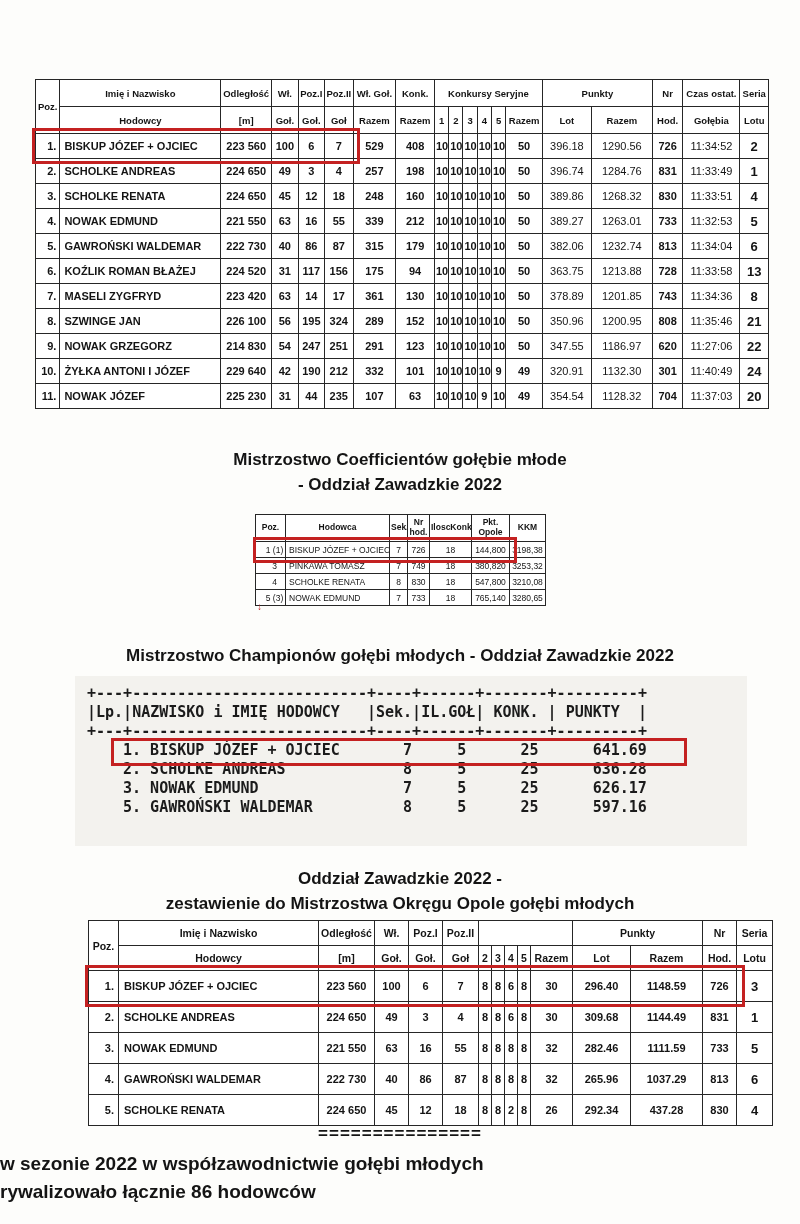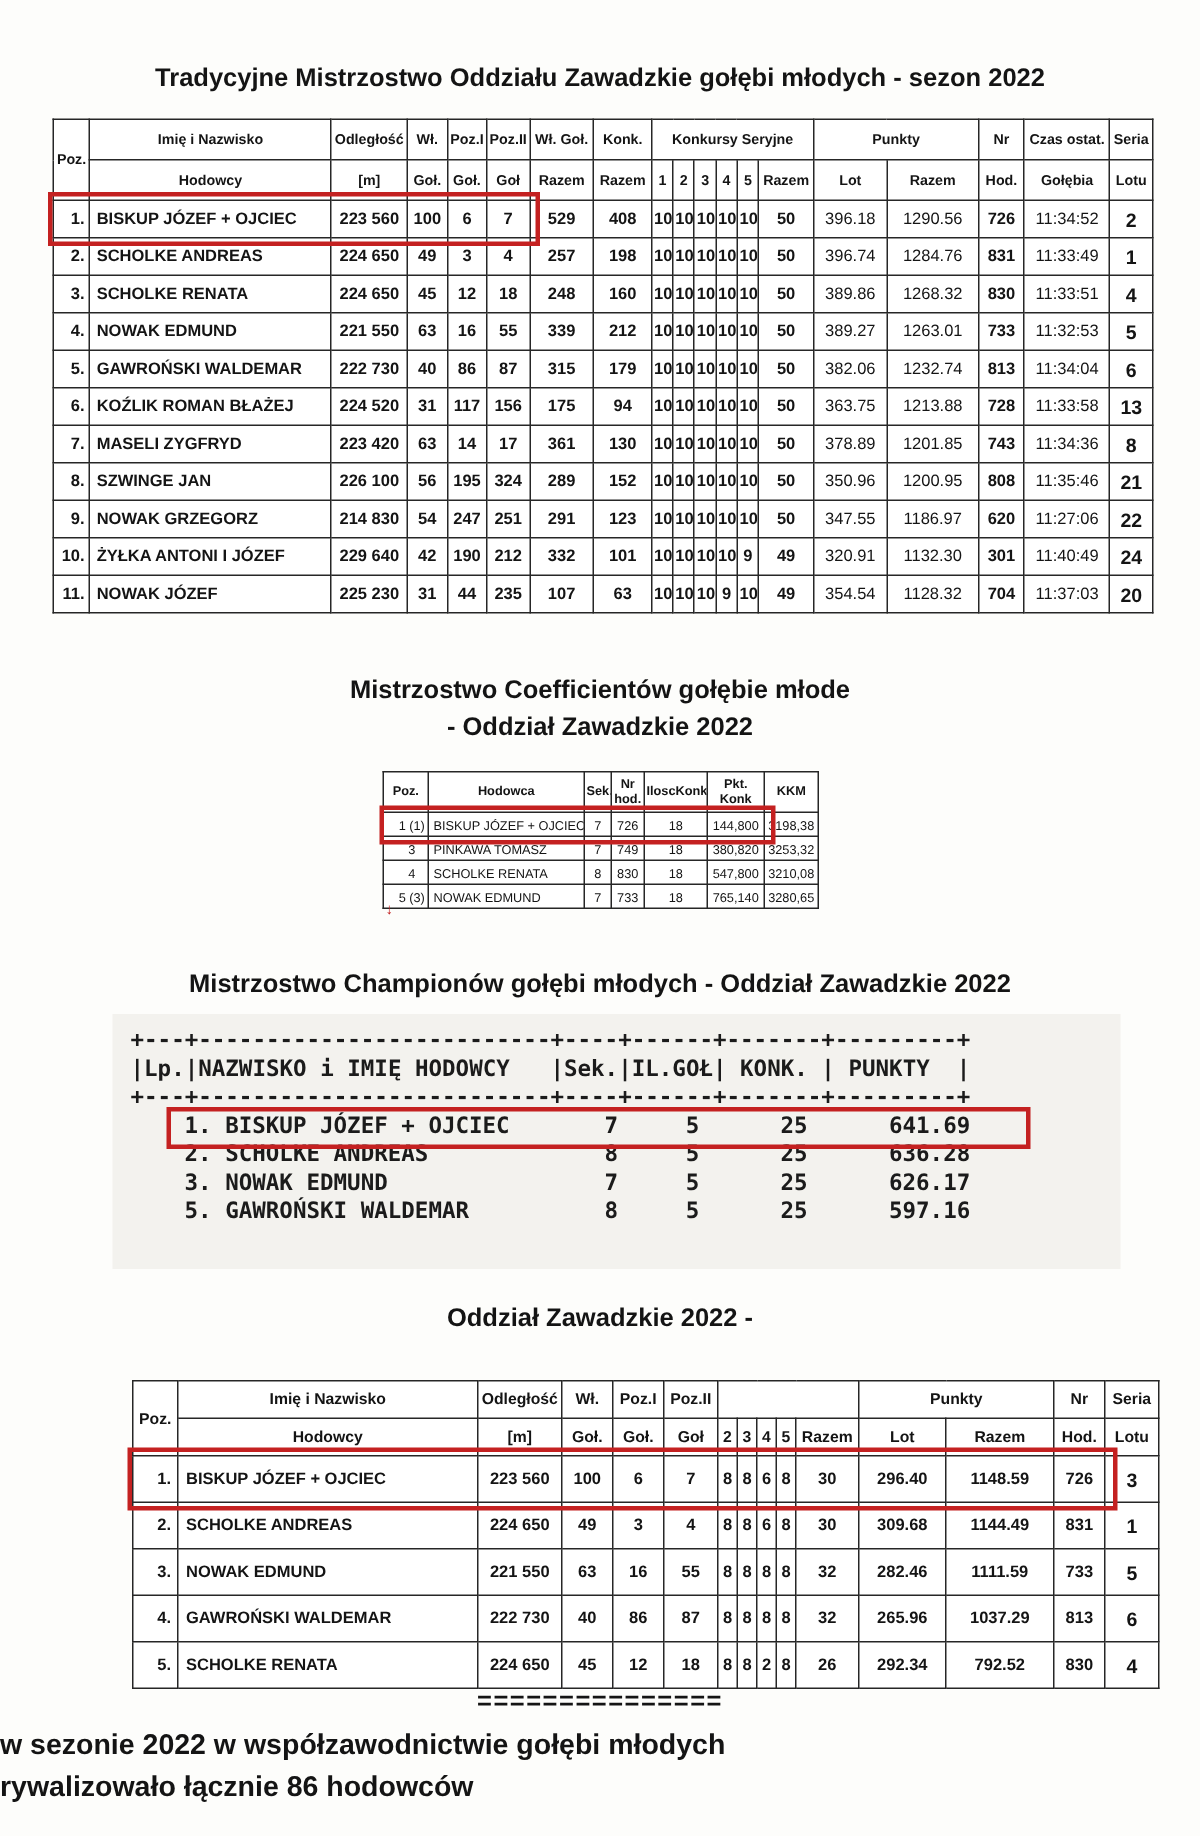--- a/index.html
+++ b/index.html
@@ -66,21 +66,20 @@
   #divider { position:absolute; top:1124px; left:0; width:800px; text-align:center;
              font-weight:700; font-size:17px; letter-spacing:1px; }
   #footer  { position:absolute; top:1150px; left:0; width:800px; 
              font-weight:700; font-size:19px; line-height:28px; }
 </style>
 </head>
 <body>
 
 <div class="page">
 
-  <div class="title" id="title1">Tradycyjne Mistrzostwo Oddziału Zawadzkie gołębi młodych - sezon 2022</div>
 
   <div class="wrap" id="w1">
     <table id="t1">
       <colgroup>
         <col style="width:24px">
           <col style="width:158px">
           <col style="width:50px">
           <col style="width:26px">
         <col style="width:26px">
           <col style="width:28px">
@@ -390,21 +389,21 @@
       </colgroup>
       <thead>
         <tr>
           <th>Poz.</th>
           <th>Hodowca</th>
           <th>Sek.</th>
           <th>Nr
 hod.</th>
           <th>IloscKonk</th>
           <th>Pkt.
-Konk</th>
+Opole</th>
           <th>KKM</th>
         </tr>
       </thead>
       <tbody>
         <tr>
           <td>1 (1)</td>
           <td>BISKUP JÓZEF + OJCIEC</td>
           <td>7</td>
           <td>726</td>
           <td>18</td>
@@ -454,20 +453,21 @@
         <div> 1. BISKUP JÓZEF + OJCIEC       7     5      25      641.69</div>
         <div> 2. SCHOLKE ANDREAS             8     5      25      636.28</div>
         <div> 3. NOWAK EDMUND                7     5      25      626.17</div>
         <div> 5. GAWROŃSKI WALDEMAR          8     5      25      597.16</div>
     </div>
     <div class="hl" id="hl3"></div>
   </div>
 
   <div class="title" id="title4">
     <div>Oddział Zawadzkie 2022 -</div>
+    <div>zestawienie do Mistrzostwa Okręgu Opole gołębi młodych</div>
   </div>
 
   <div class="wrap" id="w4">
     <table id="t4">
       <colgroup>
         <col style="width:30px">
           <col style="width:200px">
           <col style="width:56px">
           <col style="width:34px">
         <col style="width:34px">
@@ -587,21 +587,21 @@
           <td>224 650</td>
           <td>45</td>
           <td>12</td>
           <td>18</td>
           <td>8</td>
           <td>8</td>
           <td>2</td>
           <td>8</td>
           <td>26</td>
           <td>292.34</td>
-          <td>792.52</td>
+          <td>437.28</td>
           <td>830</td>
           <td>4</td>
         </tr>
       </tbody>
     </table>
     <div class="hl" id="hl4"></div>
   </div>
 
   <div id="divider">===============</div>
   <div id="footer">

